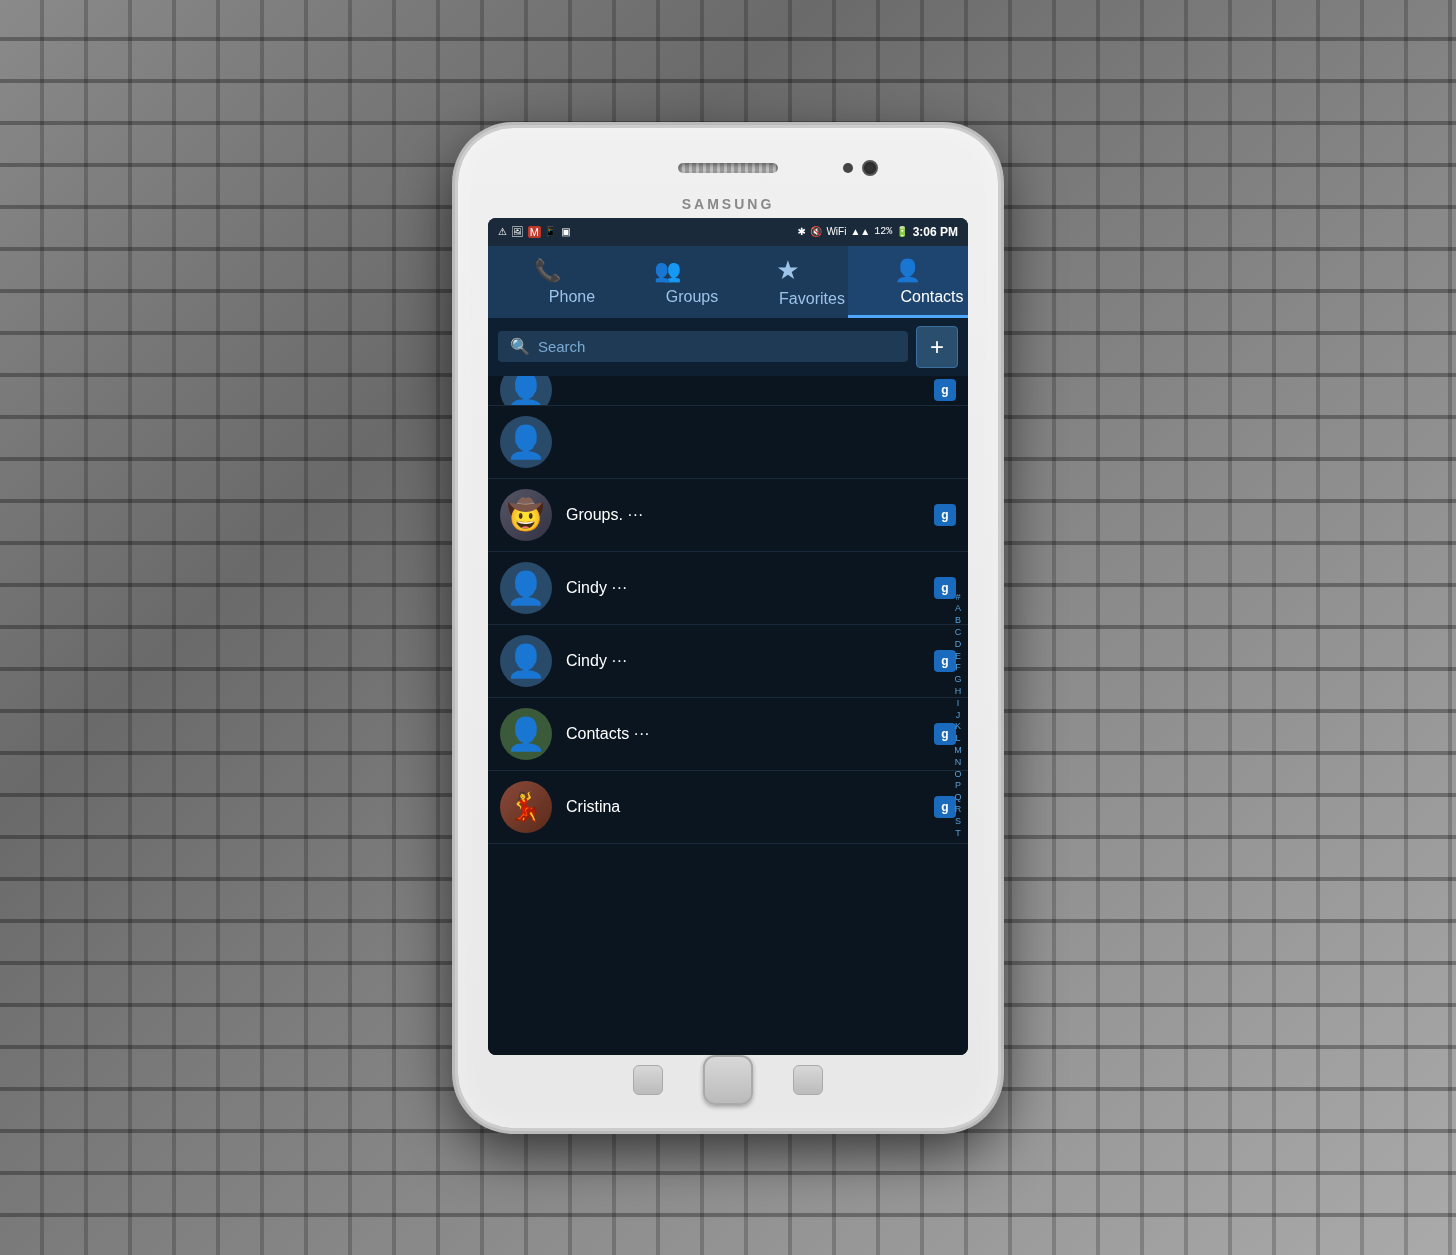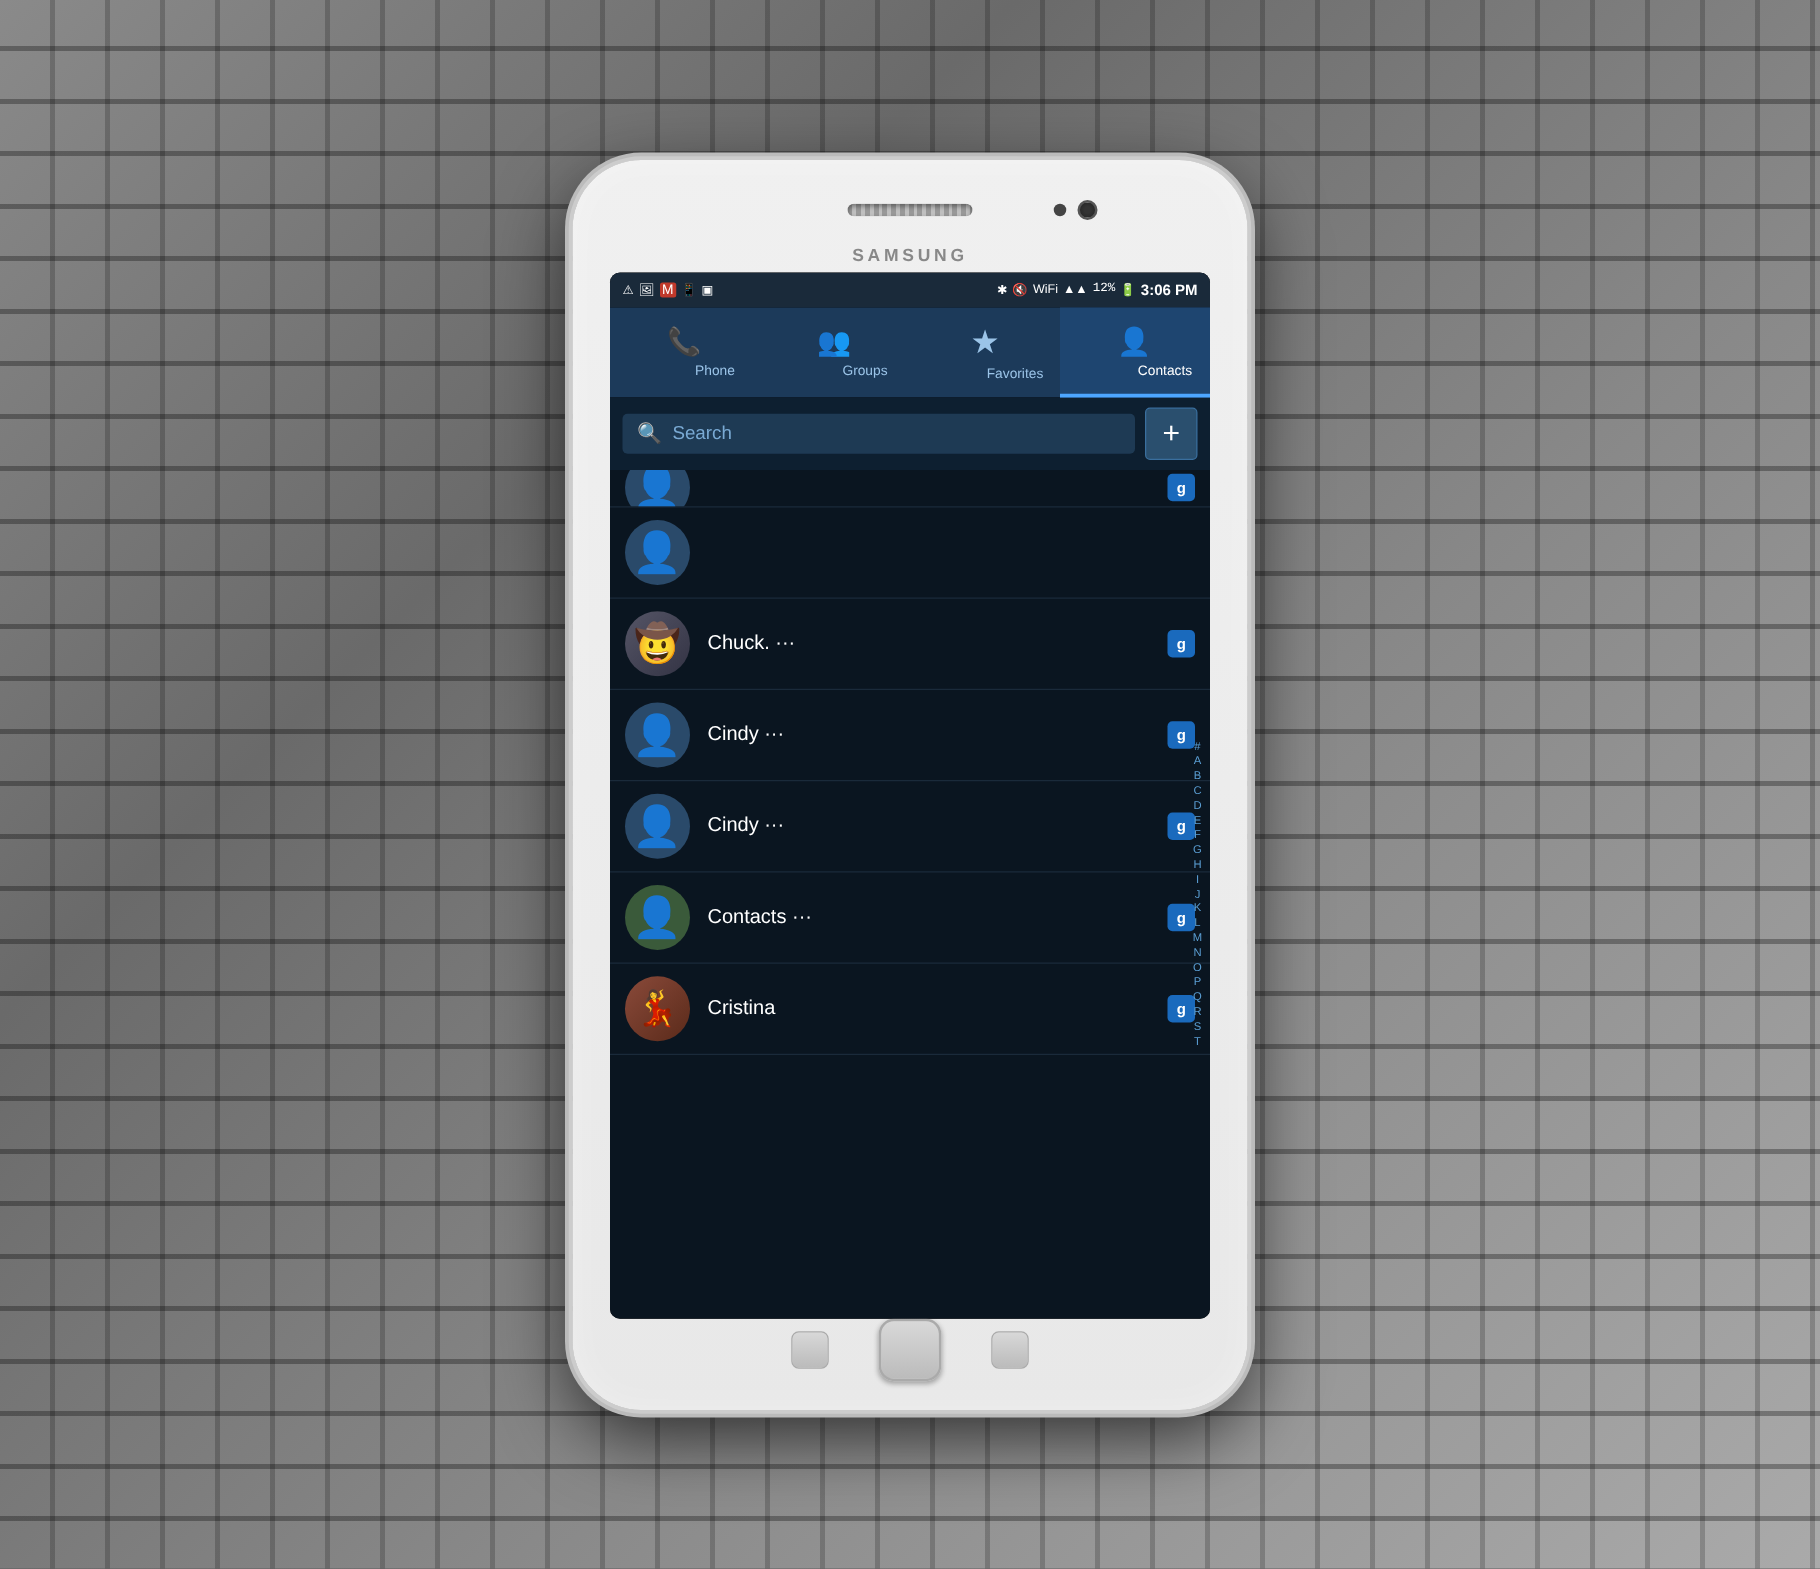--- a/index.html
+++ b/index.html
@@ -215,21 +215,21 @@
     .tab-icon {
       font-size: 22px;
       color: #9bc4e8;
     }
 
     .tab-item.active .tab-icon {
       color: #fff;
     }
 
     .tab-label {
-      font-size: 11px;
+      font-size: 16px;
       color: #9bc4e8;
       margin-left: 48px;
     }
 
     .tab-item.active .tab-label {
       color: #fff;
     }
 
     
     .search-bar {
@@ -480,21 +480,21 @@
         <div class="contact-item">
           <div class="contact-avatar">
             <span class="avatar-silhouette" style="color:#aac8e4;">👤</span>
           </div>
         </div>
 
         <div class="contact-item">
           <div class="contact-avatar chuck-avatar">
             <span style="font-size:30px;">🤠</span>
           </div>
-          <div class="contact-name">Chuck. ···</div>
+          <div class="contact-name">Groups. ···</div>
           <div class="contact-badge">g</div>
         </div>
 
         <div class="contact-item">
           <div class="contact-avatar">
             <span class="avatar-silhouette" style="color:#aac8e4;">👤</span>
           </div>
           <div class="contact-name">Cindy ···</div>
           <div class="contact-badge">g</div>
         </div>

